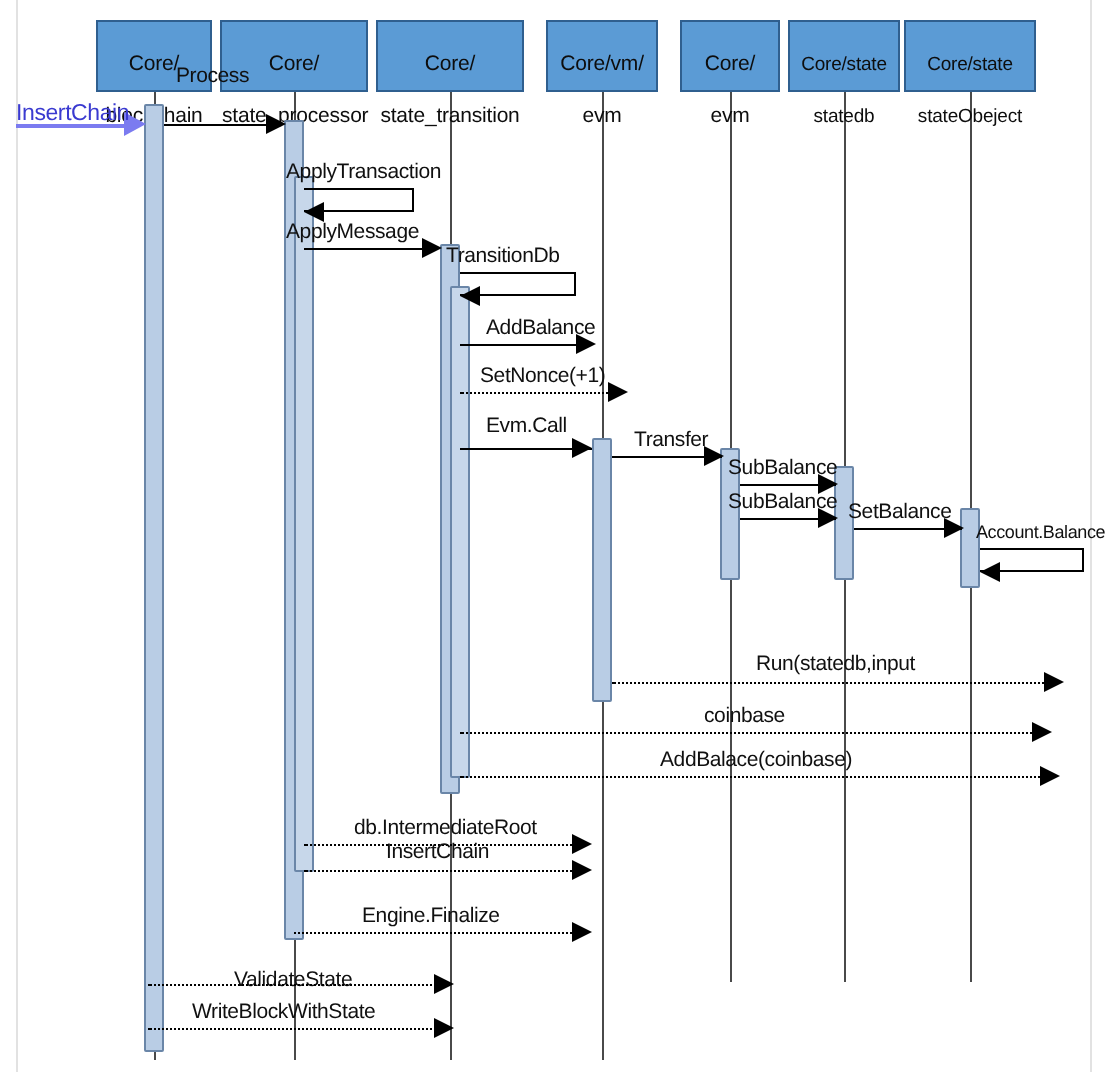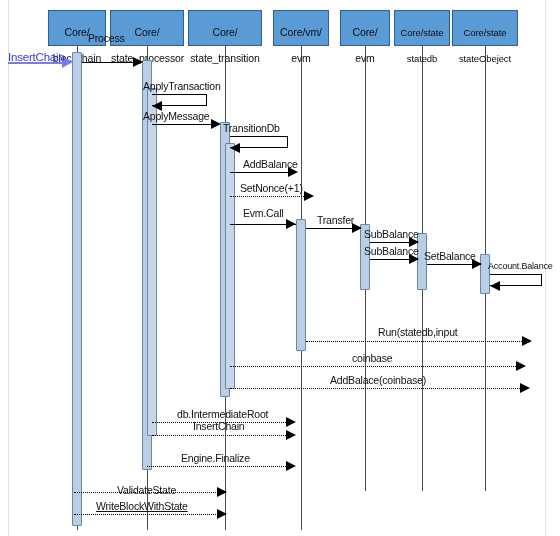--- a/index.html
+++ b/index.html
@@ -250,17 +250,17 @@
   <div class="arrow-head right" style="left:286px; top:430px;"></div>
 
   <div class="msg-label" style="left:181px; top:452px;">Engine.Finalize</div>
   <div class="msg-line dotted" style="left:147px; top:466px; width:145px;"></div>
   <div class="arrow-head right" style="left:286px; top:461px;"></div>
 
   <div class="msg-label" style="left:117px; top:484px;">ValidateState</div>
   <div class="msg-line dotted" style="left:74px; top:492px; width:150px;"></div>
   <div class="arrow-head right" style="left:217px; top:487px;"></div>
 
-  <div class="msg-label" style="left:96px; top:500px;text-decoration:underline;">WriteBlockWithState</div>
+  <div class="msg-label" style="left:96px; top:500px;">WriteBlockWithState</div>
   <div class="msg-line dotted" style="left:74px; top:514px; width:150px;"></div>
   <div class="arrow-head right" style="left:217px; top:509px;"></div>
 
 </div>
 
 </body></html>

